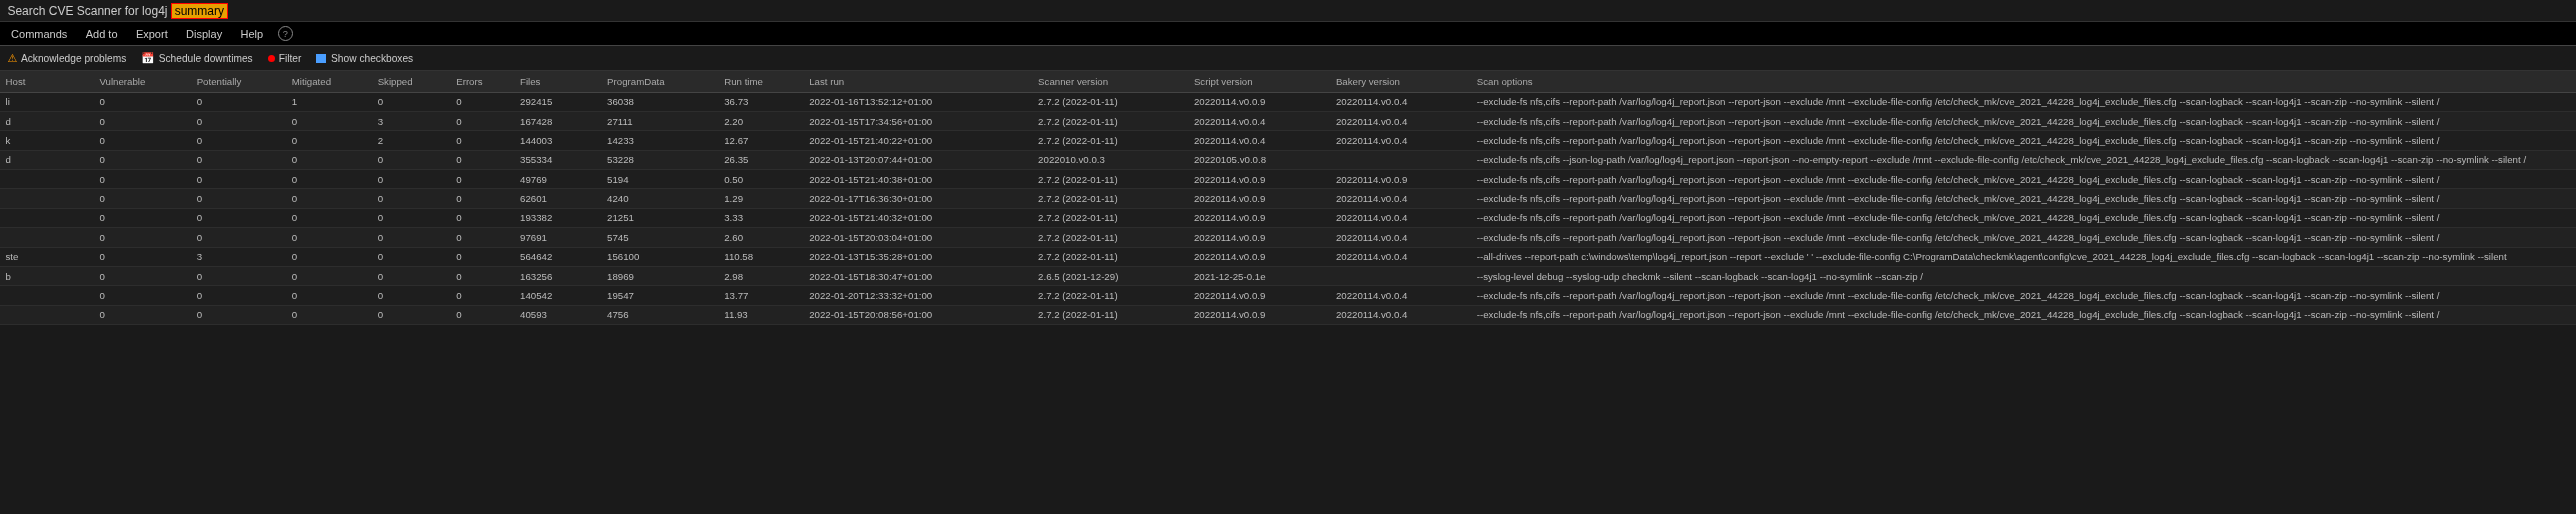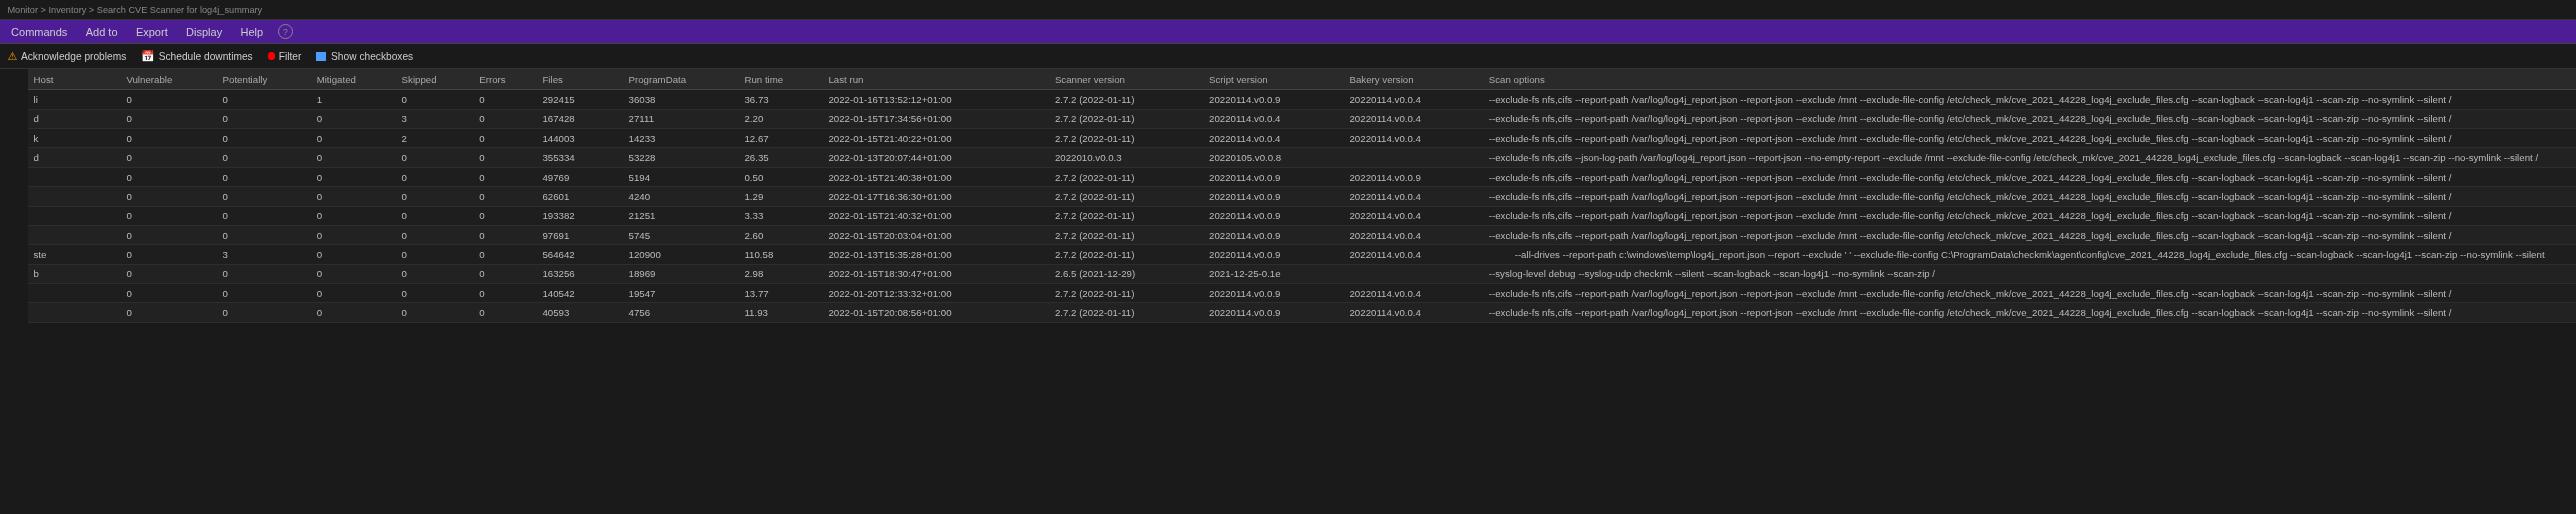--- a/index.html
+++ b/index.html
@@ -29,21 +29,21 @@
       border: 0.9px solid #f00;
     }
     .breadcrumb {
       font-size: 9.2px;
       color: #888;
       margin-top: 1.8px;
     }
 
     
     .navbar {
-      background: #4c1d95;
+      background: #000000;
       padding: 3.7px 7.4px;
       display: flex;
       align-items: center;
       gap: 11px;
       border-bottom: 0.9px solid #444;
     }
     .nav-item {
       color: #ccc;
       cursor: pointer;
       font-size: 11px;
@@ -91,21 +91,20 @@
       width: 9.2px; height: 9.2px;
       background: #4a9eff;
       display: inline-block;
       margin-right: 1.8px;
     }
 
     
     .table-container {
       overflow-x: auto;
       width: 100%;
-      padding-left: 28px;
     }
     table {
       width: 100%;
       border-collapse: collapse;
       font-size: 9.7px;
     }
     thead tr {
       background: #2a2a2a;
       border-bottom: 0.9px solid #444;
     }
@@ -138,21 +137,24 @@
     .col-runtime { min-width: 37px; margin-left: 10px; }
     .col-lastrun { min-width: 120px; }
     .col-scanner { min-width: 83px; }
     .col-script { min-width: 74px; }
     .col-options { min-width: 554px; max-width: 739px; }
   </style>
 </head>
 <body>
 
 <div class="header">
-  <div class="breadcrumb">Monitor &gt; Inventory &gt; Search CVE Scanner for log4j_summary</div>
+  <div class="page-title">
+    <span>Search CVE Scanner for log4j</span>
+    <span class="highlight">summary</span>
+  </div>
 </div>
 
 <div class="navbar">
   <span class="nav-item">Commands</span>
   <span class="nav-item">Add to</span>
   <span class="nav-item">Export</span>
   <span class="nav-item">Display</span>
   <span class="nav-item">Help</span>
   <span class="help-icon">?</span>
 </div>
@@ -326,27 +328,27 @@
           <td style="max-width: 647px; overflow: hidden; text-overflow: ellipsis; white-space: nowrap;">--exclude-fs nfs,cifs --report-path /var/log/log4j_report.json --report-json --exclude /mnt --exclude-file-config /etc/check_mk/cve_2021_44228_log4j_exclude_files.cfg --scan-logback --scan-log4j1 --scan-zip --no-symlink --silent /</td>
         </tr>
         <tr>
           <td>ste</td>
           <td>0</td>
           <td>3</td>
           <td>0</td>
           <td>0</td>
           <td>0</td>
           <td>564642</td>
-          <td>120900</td>
+          <td>156100</td>
           <td>110.58</td>
           <td>2022-01-13T15:35:28+01:00</td>
           <td>2.7.2 (2022-01-11)</td>
           <td>20220114.v0.0.9</td>
           <td>20220114.v0.0.4</td>
-          <td style="max-width: 647px; overflow: hidden; text-overflow: ellipsis; white-space: nowrap; text-align: center;">--all-drives --report-path c:\windows\temp\log4j_report.json --report --exclude '                ' --exclude-file-config C:\ProgramData\checkmk\agent\config\cve_2021_44228_log4j_exclude_files.cfg --scan-logback --scan-log4j1 --scan-zip --no-symlink --silent</td>
+          <td style="max-width: 647px; overflow: hidden; text-overflow: ellipsis; white-space: nowrap;">--all-drives --report-path c:\windows\temp\log4j_report.json --report --exclude '                ' --exclude-file-config C:\ProgramData\checkmk\agent\config\cve_2021_44228_log4j_exclude_files.cfg --scan-logback --scan-log4j1 --scan-zip --no-symlink --silent</td>
         </tr>
         <tr>
           <td>b</td>
           <td>0</td>
           <td>0</td>
           <td>0</td>
           <td>0</td>
           <td>0</td>
           <td>163256</td>
           <td>18969</td>

